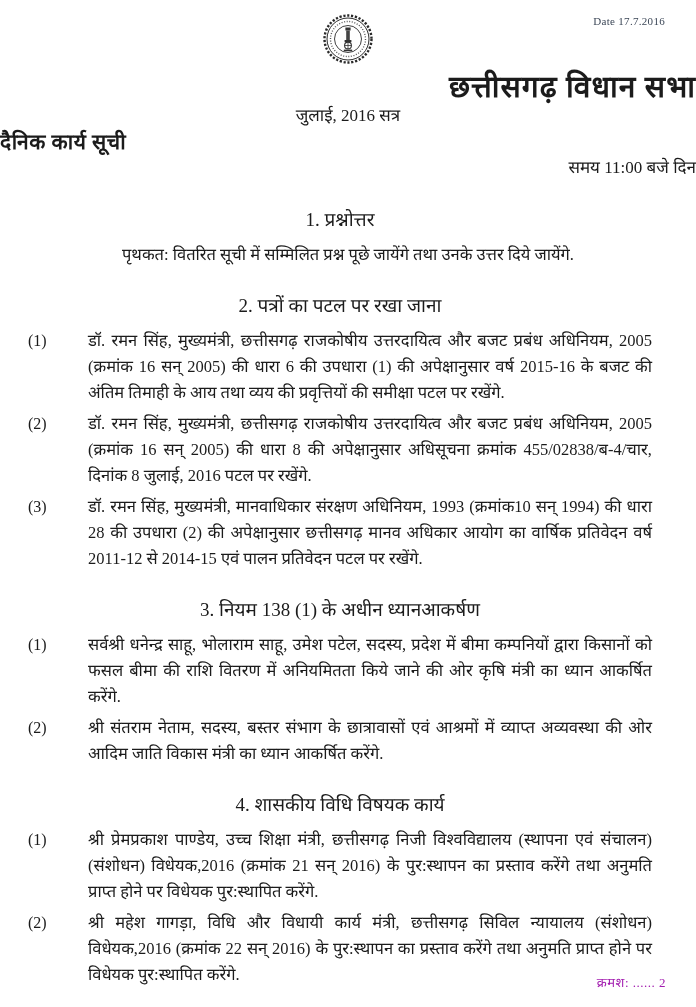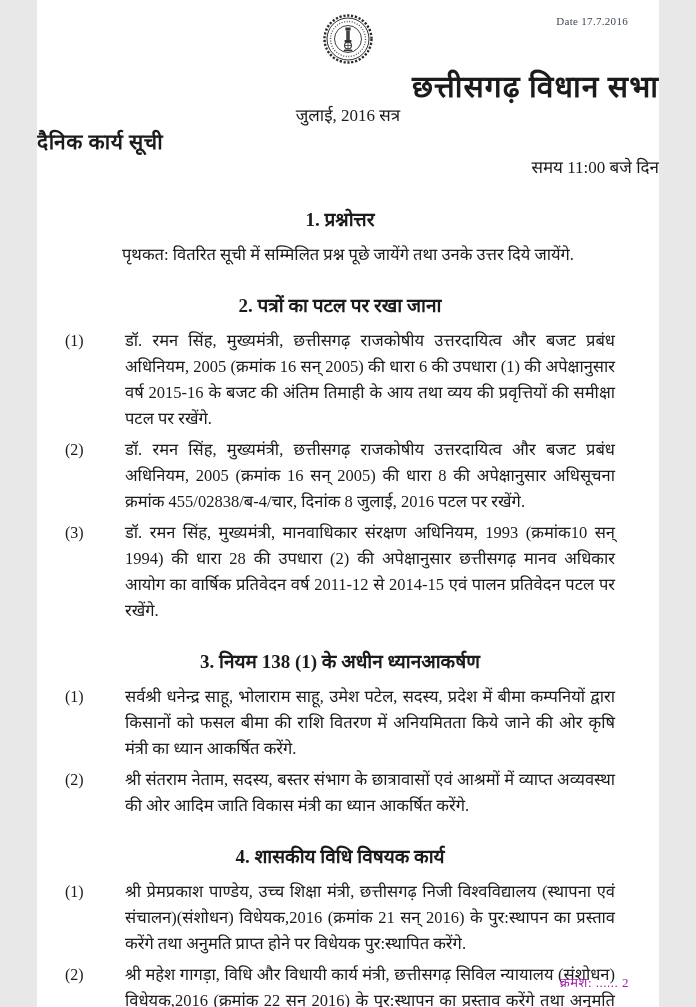--- a/index.html
+++ b/index.html
@@ -1,18 +1,18 @@
 <!DOCTYPE html>
 <html lang="hi"><head>
 <meta charset="utf-8">
 <style>
   html,body{margin:0;padding:0;background:#e8e8e8;}
   .page{
     position:relative;
-    width:622px;height:1007px;
+    width:696px;height:1007px;
     margin:0 auto;
     background:#ffffff;
     color:#1b1b1b;
     font-family:"Liberation Serif","DejaVu Serif",serif;
     overflow:hidden;
     box-sizing:border-box;
   }
   .date-note{
     position:absolute;top:15px;right:31px;
     font-size:11px;letter-spacing:.3px;
@@ -29,21 +29,21 @@
   .subtitle{
     margin:1px 0 0 0;
     text-align:left;
     font-size:21px;line-height:28px;font-weight:bold;letter-spacing:.5px;
   }
   .dayline{ text-align:center;font-size:18px;line-height:26px; }
   .timeline{ text-align:right;font-size:17px;line-height:24px; }
   .sec-heading{
     margin:25px 16px 9px 0;
     text-align:center;
-    font-size:19px;line-height:26px;font-weight:bold;
+    font-size:19px;line-height:26px;font-weight:normal;
   }
   .sec-heading.first{ margin-top:27px; }
   .intro{
     margin:0;text-align:center;
     font-size:16.5px;line-height:26px;
   }
   .item{
     display:flex;
     margin:0 0 5px 0;
     padding-right:44px;

